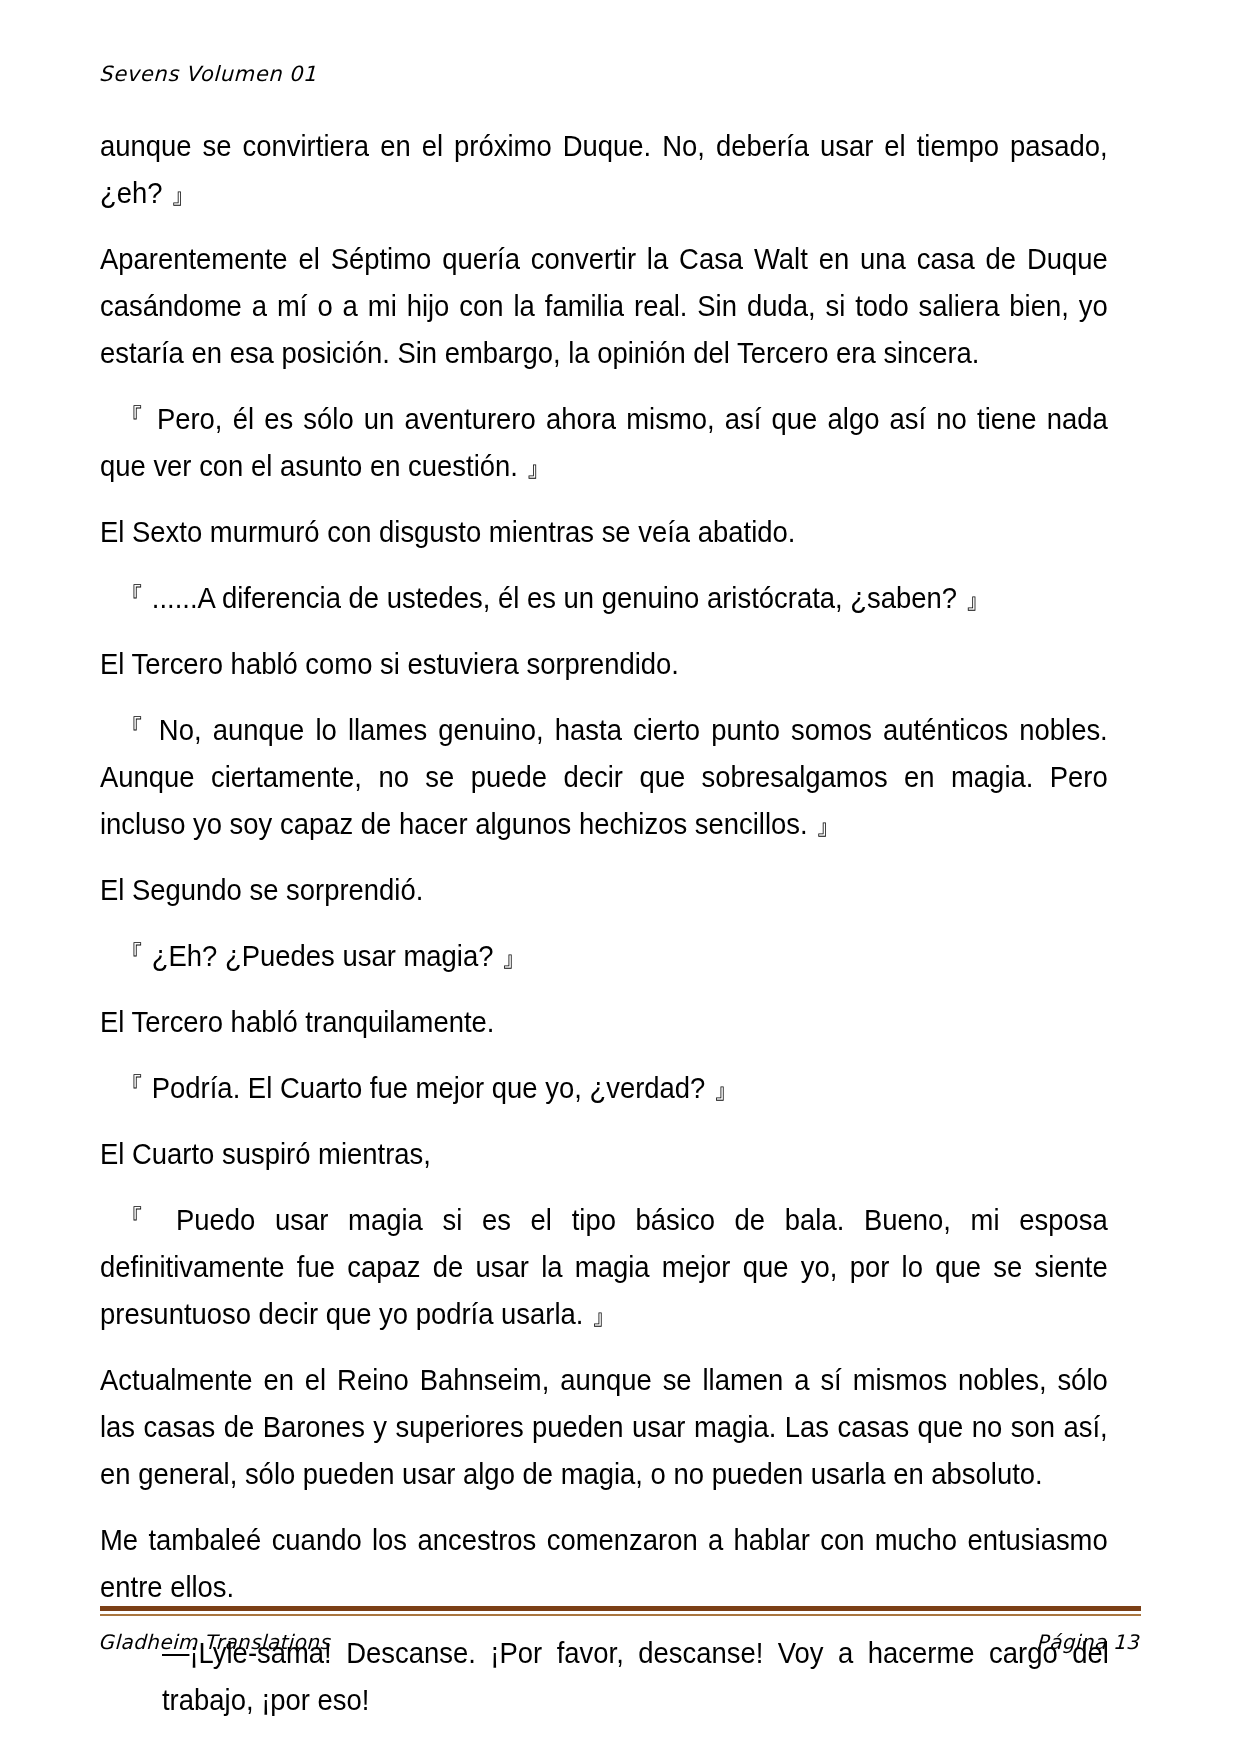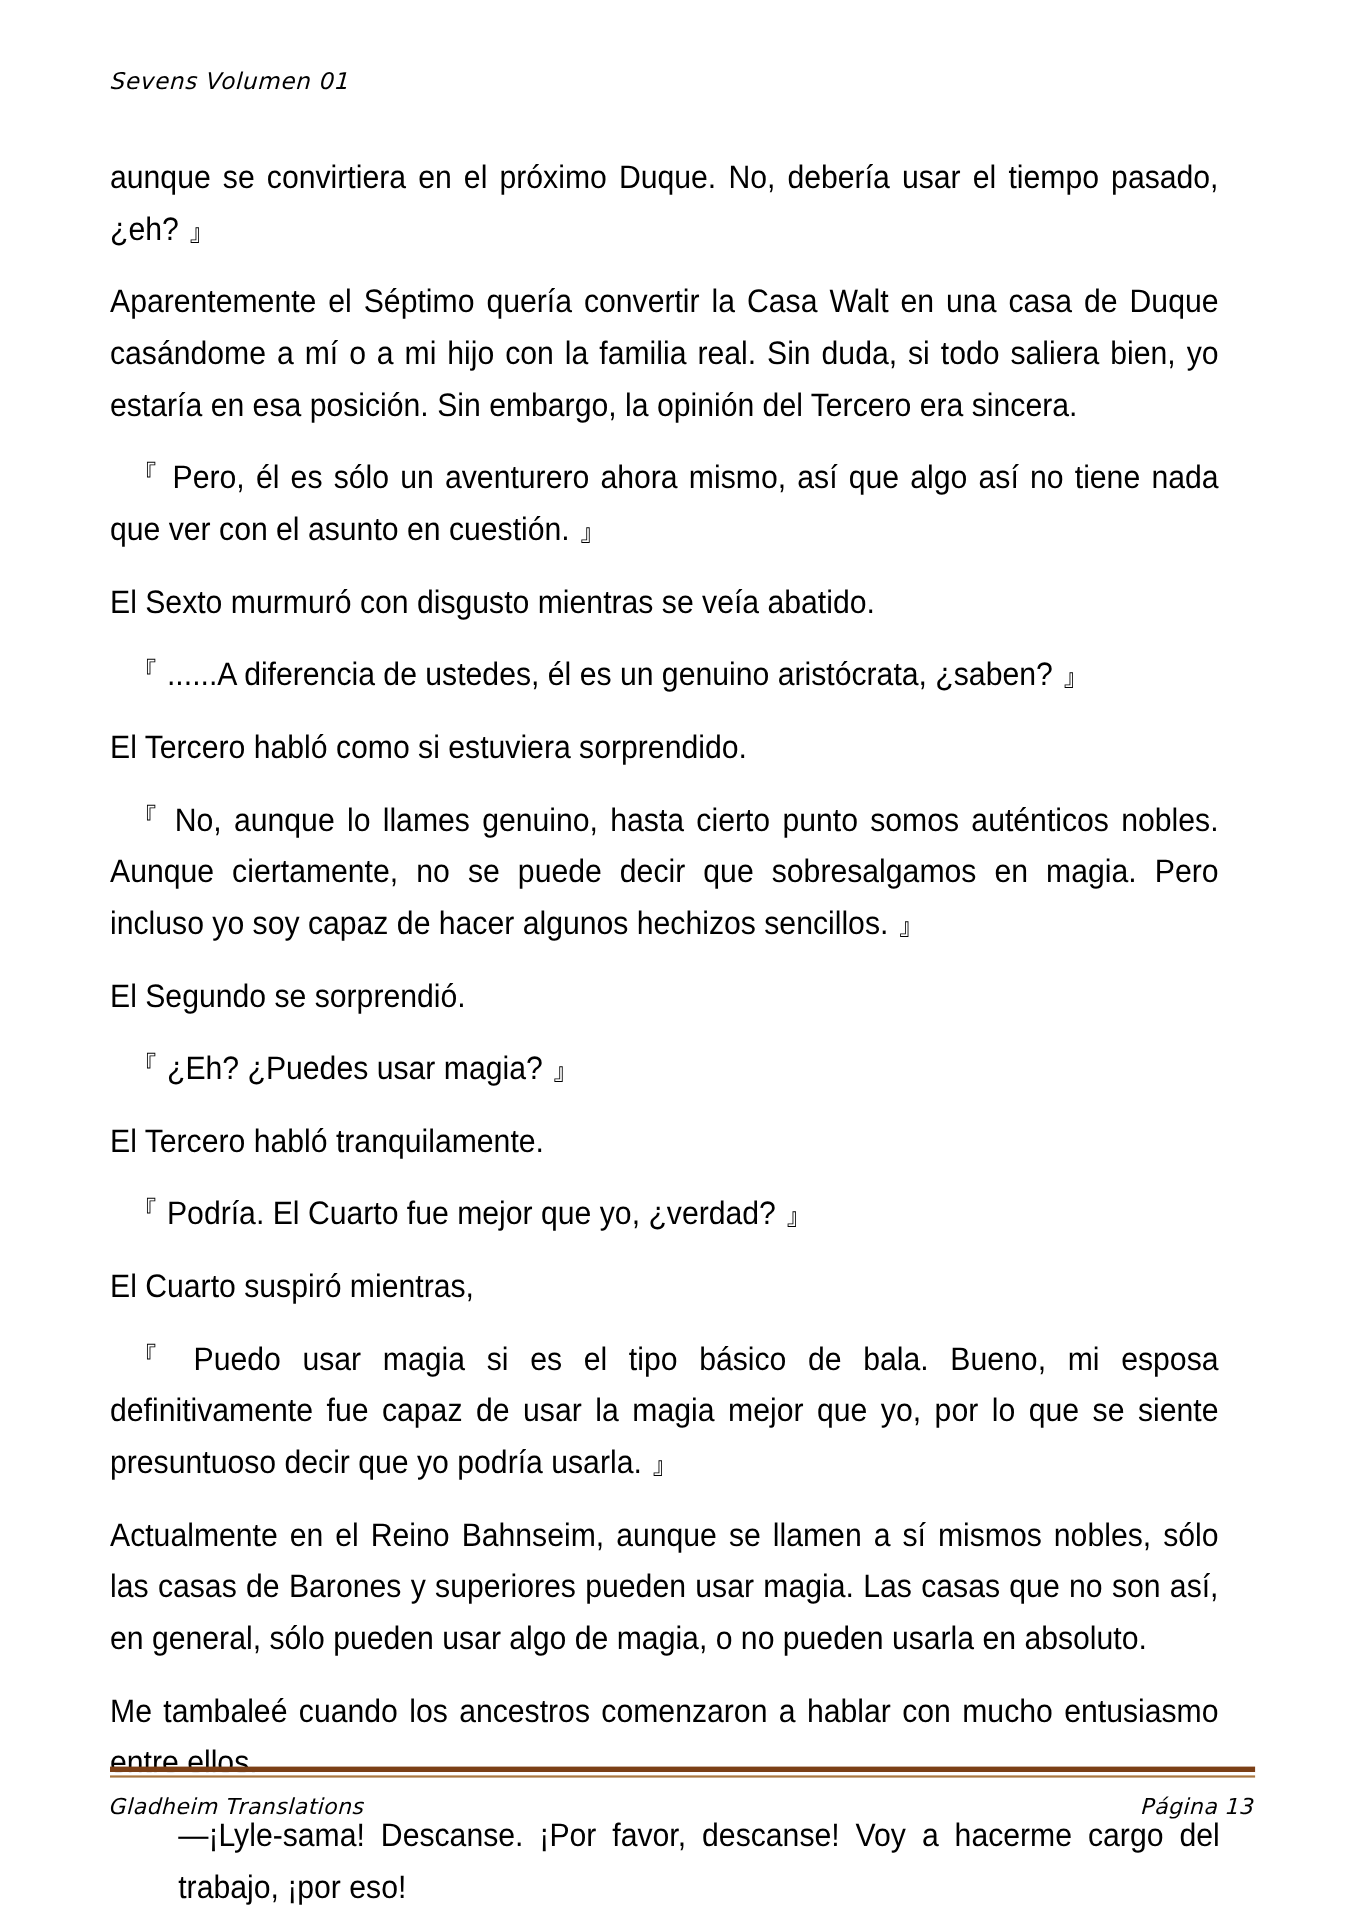--- a/index.html
+++ b/index.html
@@ -36,21 +36,21 @@
     color: #000000;
     white-space: nowrap;
     transform: skewX(-4deg);
     transform-origin: left bottom;
   }
 
   
   .content {
     position: absolute;
     left: 100px;
-    top: 138px;
+    top: 122px;
     width: 1008px;
   }
 
   .para {
     font-family: "Liberation Sans Narrow", "Liberation Sans", sans-serif;
     font-size: 29.5px;
     line-height: 47px;
     color: #000000;
     text-align: justify;
     text-justify: inter-word;

